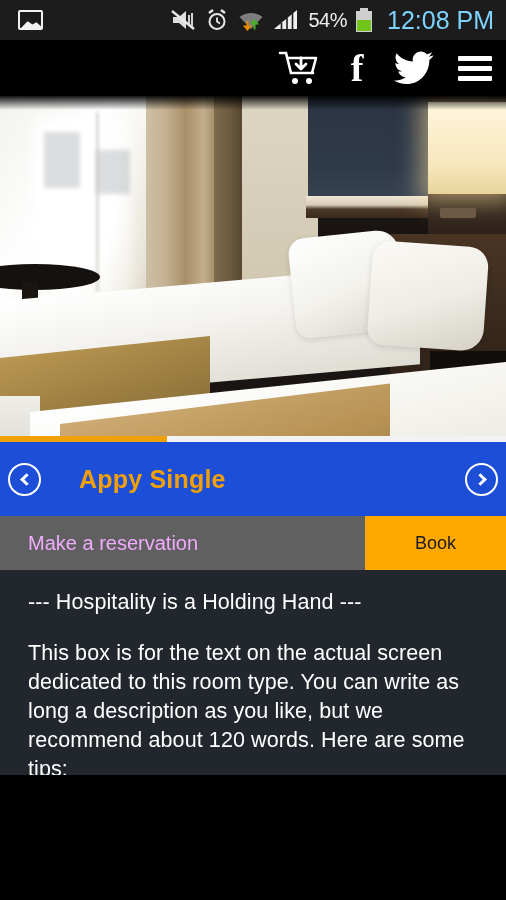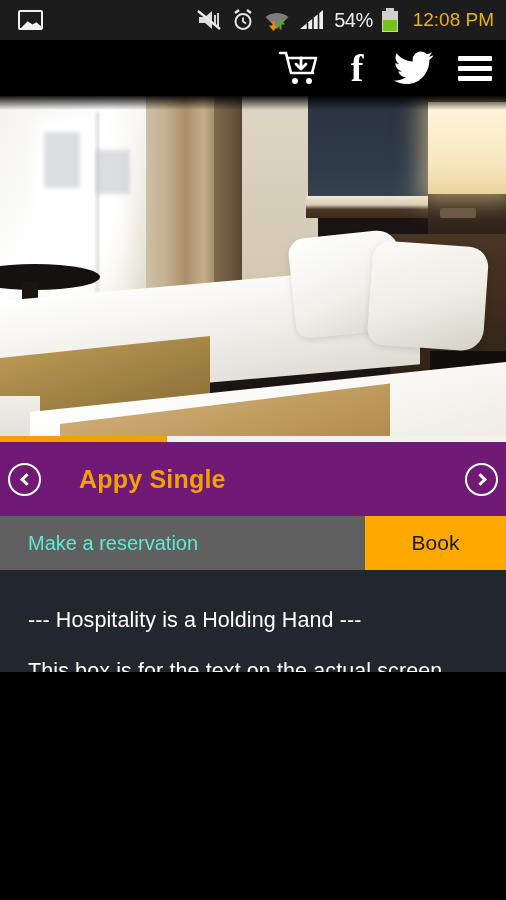--- a/index.html
+++ b/index.html
@@ -3,21 +3,21 @@
 <meta charset="utf-8">
 <title>Appy Single</title>
 <style>
   * { margin:0; padding:0; box-sizing:border-box; }
   html, body {
     width:506px; height:900px;
     background:#000;
     font-family:"Liberation Sans", sans-serif;
     overflow:hidden;
   }
-  #phone { position:relative; width:506px; height:672px; background:#1d2127; overflow:hidden; }
+  #phone { position:relative; width:506px; height:775px; background:#1d2127; overflow:hidden; }
 
   
   #status-bar {
     position:absolute; top:0; left:0; width:506px; height:40px;
     background:#1c1c1c; display:flex; align-items:center;
   }
   #status-left { margin-left:18px; display:flex; align-items:center; }
   #status-right {
     margin-left:auto; display:flex; align-items:center;
     gap:9px; padding-right:12px;
@@ -36,21 +36,21 @@
     color:#eee; font-size:20px; letter-spacing:-0.5px;
     font-family:"Liberation Sans", sans-serif;
   }
   .battery {
     width:16px; height:24px; border:0; position:relative; background:transparent;
   }
   .battery .nub { position:absolute; top:0; left:4px; width:8px; height:3px; background:#cfcfcf; }
   .battery .body { position:absolute; top:3px; left:0; width:16px; height:21px; background:#cfcfcf; }
   .battery .fill { position:absolute; bottom:1px; left:1px; width:14px; height:11px; background:#72c41b; }
   #clock {
-    color:#eab308; font-size:19px; letter-spacing:0px; margin-left:6px;
+    color:#7dd3fc; font-size:25px; letter-spacing:0px; margin-left:6px;
     font-family:"Liberation Sans", sans-serif; white-space:nowrap;
   }
 
   
   #nav-bar {
     position:absolute; top:40px; left:0; width:506px; height:56px;
     background:#000000; display:flex; align-items:center; justify-content:flex-end;
   }
   .nav-btn {
     height:56px; display:flex; align-items:center; justify-content:center;
@@ -188,21 +188,21 @@
   
   #progress-track {
     position:absolute; top:436px; left:0; width:506px; height:6px;
     background:#f2f2f2;
   }
   #progress-fill { height:6px; background:#f2a007; width:33%; }
 
   
   #title-bar {
     position:absolute; top:442px; left:0; width:506px; height:74px;
-    background:#701a75; display:flex; align-items:center;text-align:center;
+    background:#1d4ed8; display:flex; align-items:center;text-align:center;
   }
   .circle-btn {
     width:33px; height:33px; border:2.5px solid #ffffff; border-radius:50%;
     display:flex; align-items:center; justify-content:center; cursor:pointer;
     flex:0 0 auto;
   }
   #prev-btn { margin-left:8px; }
   #next-btn { margin-right:8px; margin-left:auto; }
   .chev { width:9px; height:9px; border-top:3px solid #fff; border-right:3px solid #fff; }
   .chev.left  { transform:rotate(-135deg); margin-left:3px; }
@@ -210,32 +210,32 @@
   #room-title {
     color:#f2a007; font-size:25px; font-weight:bold; margin-left:38px;
     letter-spacing:0.2px; white-space:nowrap;
   }
 
   
   #reservation-bar {
     position:absolute; top:516px; left:0; width:506px; height:54px; display:flex;
   }
   #reservation-label {
-    flex:0 0 365px; background:#606060; color:#5eead4; font-size:20px;
+    flex:0 0 365px; background:#606060; color:#f0abfc; font-size:20px;
     display:flex; align-items:center; padding-left:28px; cursor:pointer;
   }
   #book-button {
-    flex:1 1 auto; background:#ffa800; color:#181b20; font-size:21px;
+    flex:1 1 auto; background:#ffa800; color:#181b20; font-size:18px;
     display:flex; align-items:center; justify-content:center; cursor:pointer;
   }
 
   
   #description {
     position:absolute; top:570px; left:0; width:506px; height:330px;
-    background:#22262d; overflow:hidden; padding:36px 26px 0 28px;
+    background:#22262d; overflow:hidden; padding:18px 26px 0 28px;
   }
   #description p {
     color:#ffffff; font-size:21.5px; line-height:1.35; margin:0;
     letter-spacing:0.1px;
   }
   #description p.spacer { height:22px; }
 </style>
 </head>
 <body>
 

